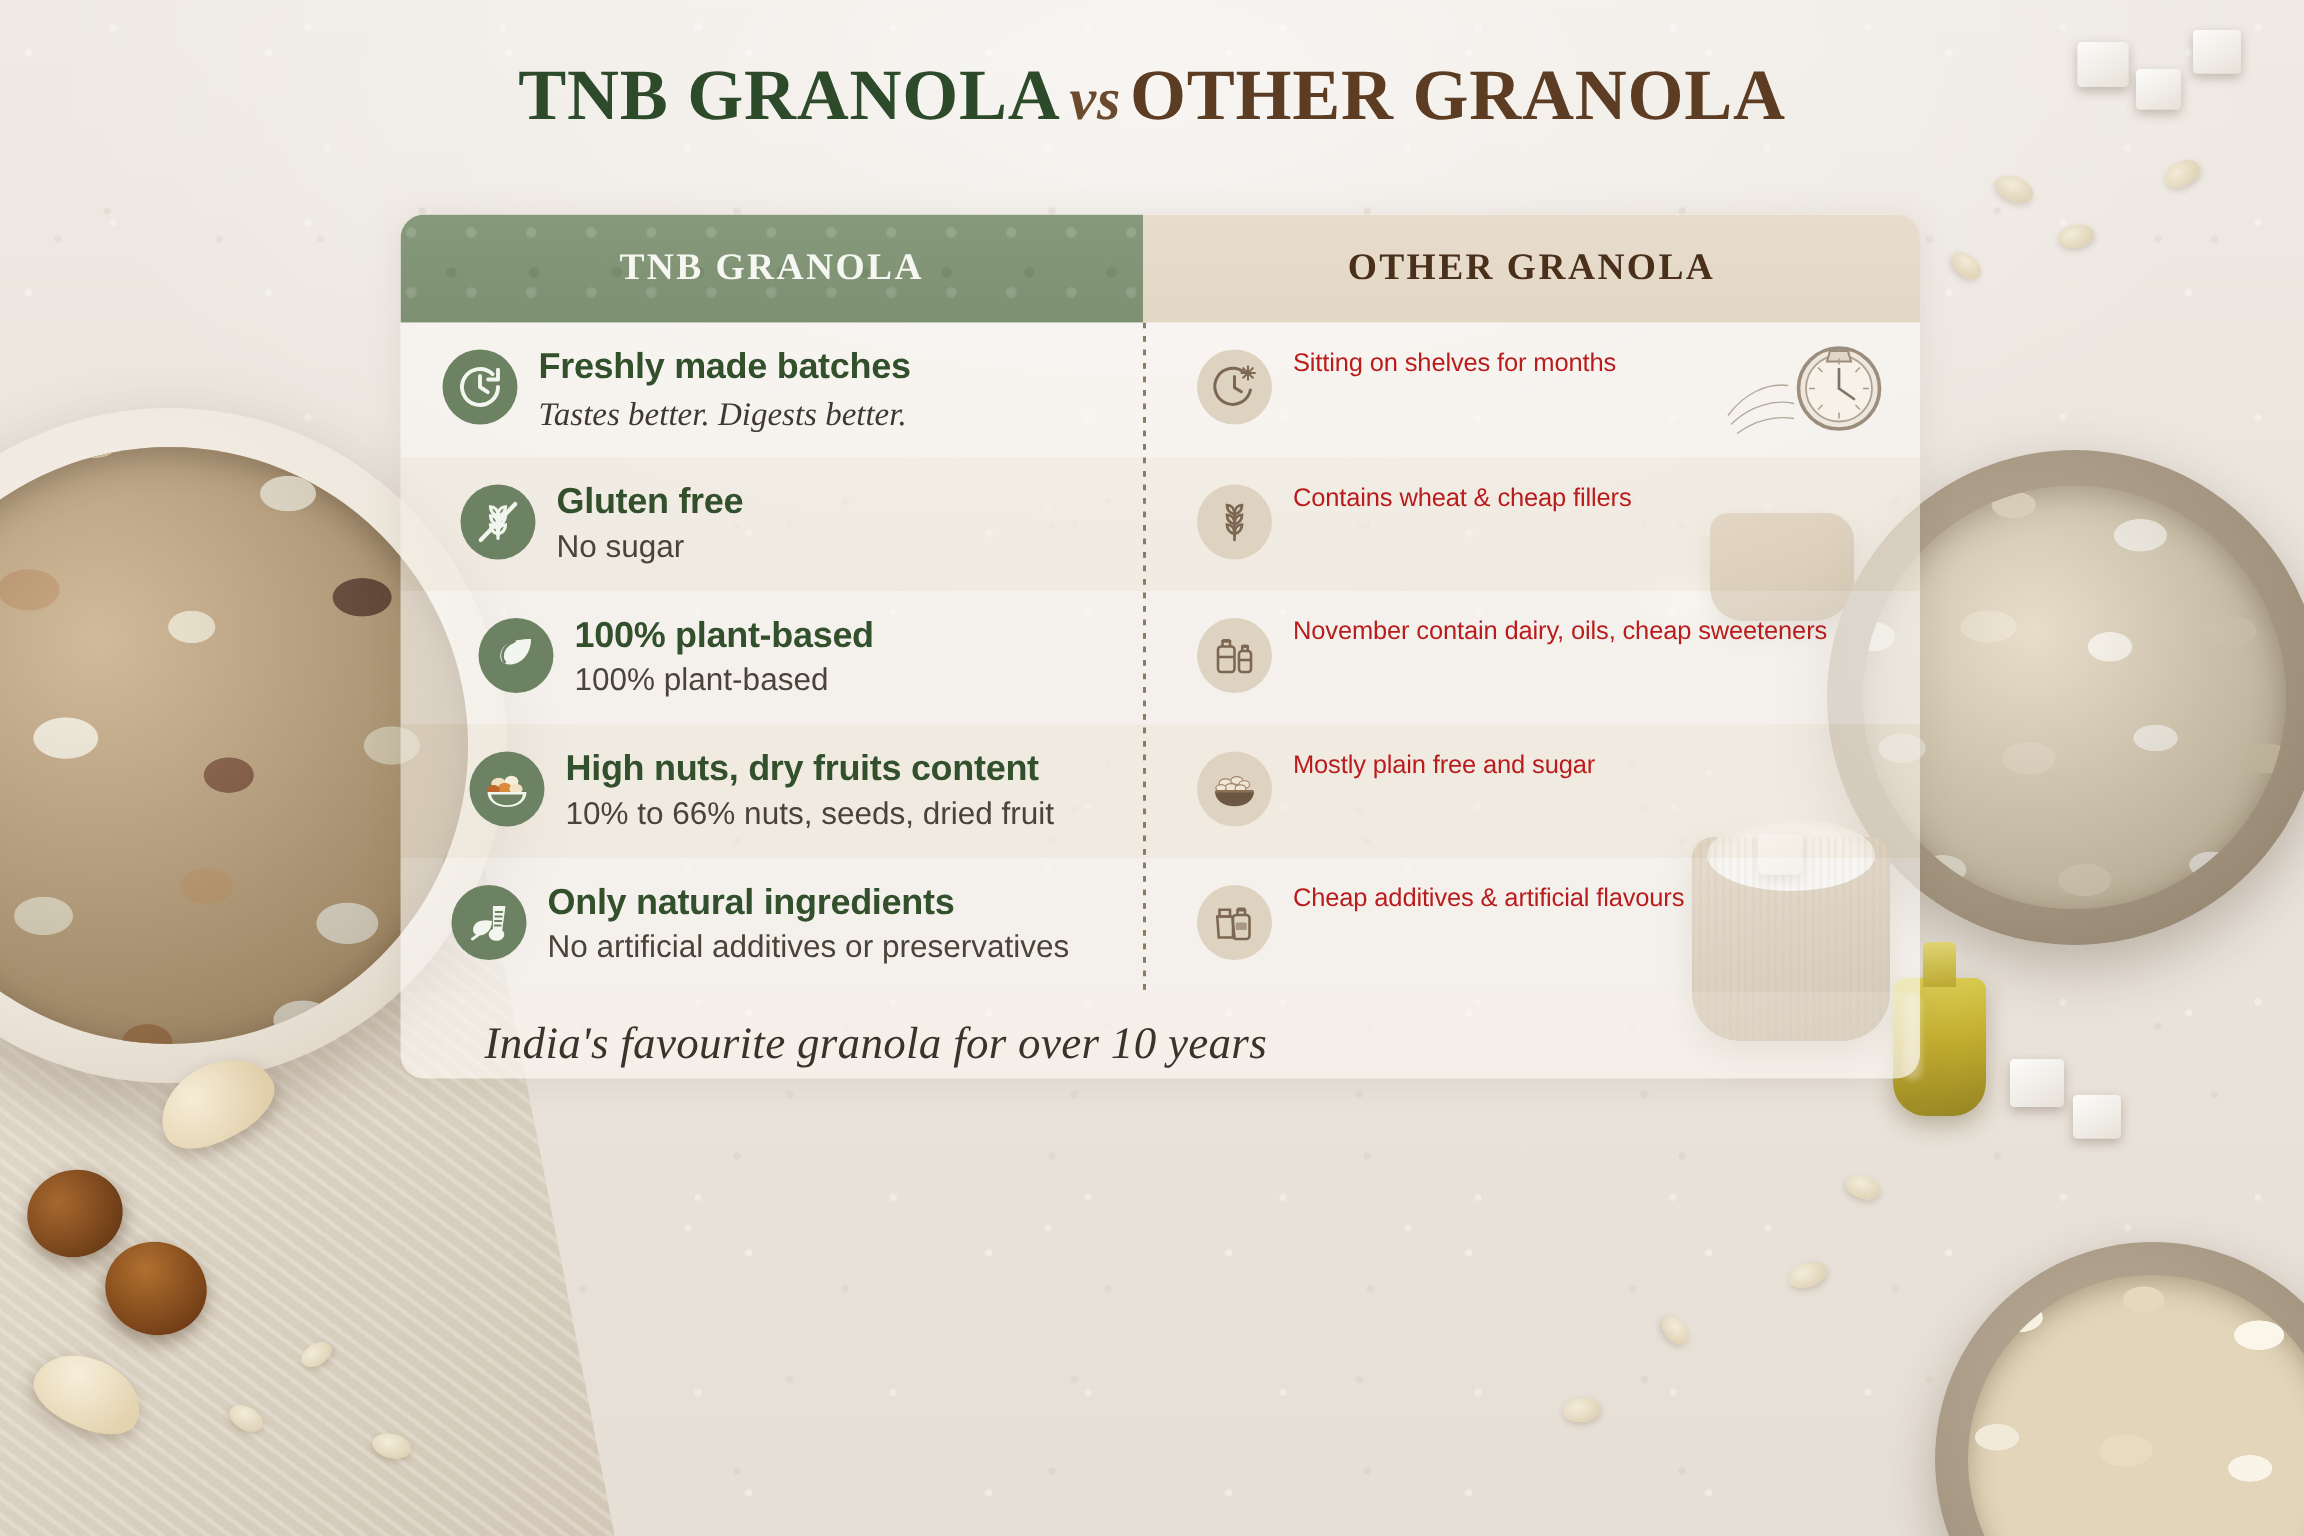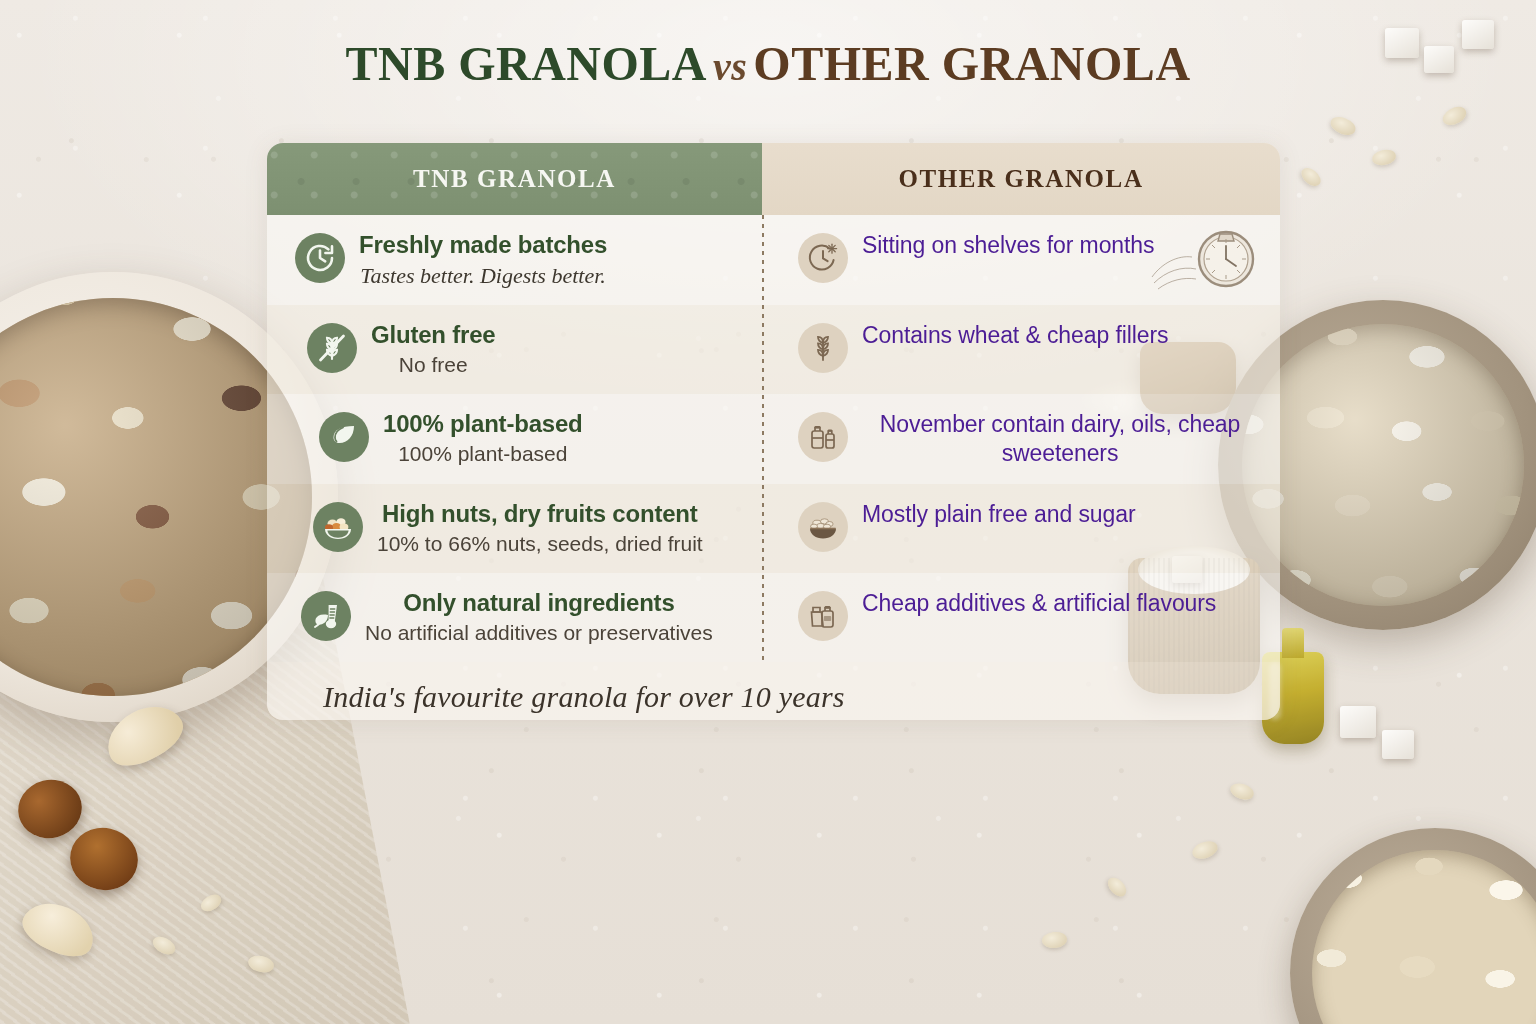--- a/index.html
+++ b/index.html
@@ -341,21 +341,21 @@
   .vdiv {
     position: absolute;
     left: 495px; top: 0; bottom: 0;
     width: 2px;
     background-image: linear-gradient(#8d7a62 42%, rgba(0,0,0,0) 0);
     background-size: 2px 9px;
     background-repeat: repeat-y;
     z-index: 5;
   }
 
-  .row { display: flex; position: relative; text-align: center; }
+  .row { display: flex; position: relative; }
   .row.alt  { background: rgba(255,255,255,.26); }
   .row.alt2 { background: rgba(235,228,216,.22); }
 
   .cell {
     display: flex;
     align-items: flex-start;
     gap: 14px;
     padding: 16px 22px 16px 0;
     position: relative;
   }
@@ -388,22 +388,22 @@
     font-family: "Liberation Sans", sans-serif;
     font-size: 21px;
     color: #4b4339;
     line-height: 1.24;
     margin-top: 3px;
   }
   .t-sub.ital { font-family: "Liberation Serif", serif; font-style: italic; font-size: 22px; color: #3e382f; }
 
   .r-text {
     font-family: "Liberation Sans", sans-serif;
-    font-size: 23px;
-    color: #4c1d95;
+    font-size: 17px;
+    color: #b91c1c;
     line-height: 1.26;
     letter-spacing: -.1px;
   }
 
   
   .sketch-watch {
     position: absolute; right: 12px; top: 4px;
     width: 120px; height: 82px;
     opacity: .85;
     pointer-events: none;
@@ -562,21 +562,21 @@
               <path d="M17 19c-3.2-1-5-3.4-5-6.2 2.8 0 5 1.9 5 6.2z"></path>
               <path d="M17 19c3.2-1 5-3.4 5-6.2-2.8 0-5 1.9-5 6.2z"></path>
               <path d="M17 25c-3.2-1-5-3.4-5-6.2 2.8 0 5 1.9 5 6.2z"></path>
               <path d="M17 25c3.2-1 5-3.4 5-6.2-2.8 0-5 1.9-5 6.2z"></path>
             </g>
             <path d="M5.5 29L28.5 5" stroke="#f2f6ee" stroke-width="2.8" stroke-linecap="round"></path>
           </svg>
         </div>
         <div class="txt">
           <div class="t-title">Gluten free</div>
-          <div class="t-sub">No free</div>
+          <div class="t-sub">No sugar</div>
         </div>
       </div>
       <div class="cell cell-right">
         <div class="icon-wrap icon-beige">
           <svg width="34" height="34" viewBox="0 0 34 34" fill="none">
             <g stroke="#7c6852" stroke-width="1.8" stroke-linecap="round">
               <path d="M17 29V12"></path>
               <path d="M17 12c-3.2-1-5-3.4-5-6.2 2.8 0 5 1.9 5 6.2z"></path>
               <path d="M17 12c3.2-1 5-3.4 5-6.2-2.8 0-5 1.9-5 6.2z"></path>
               <path d="M17 18.5c-3.2-1-5-3.4-5-6.2 2.8 0 5 1.9 5 6.2z"></path>

